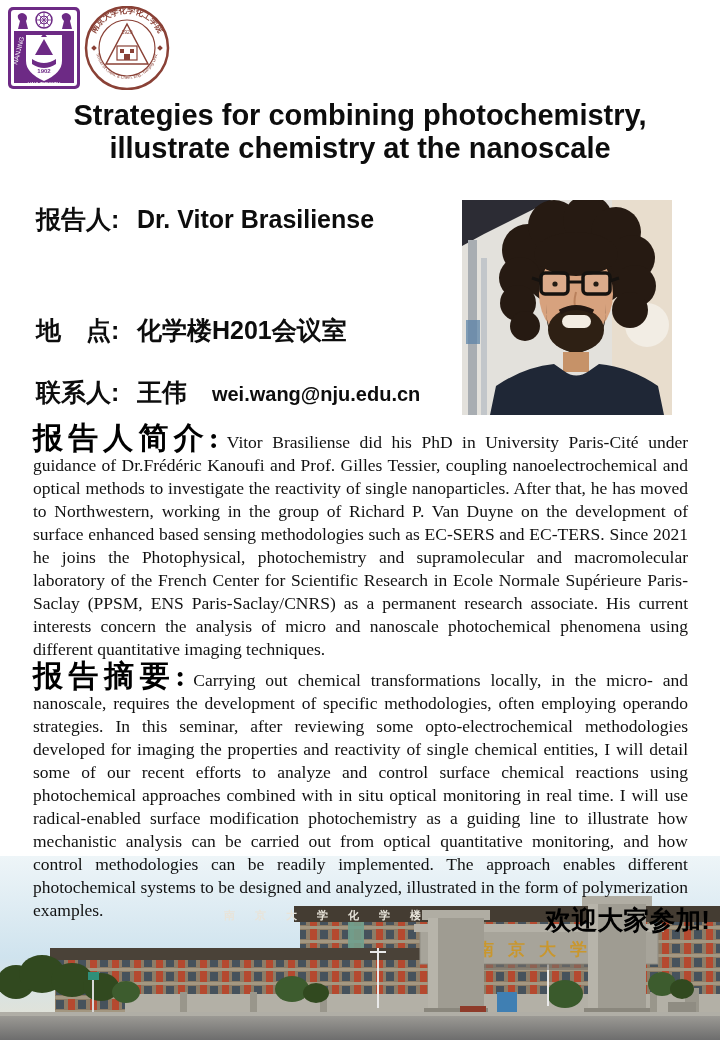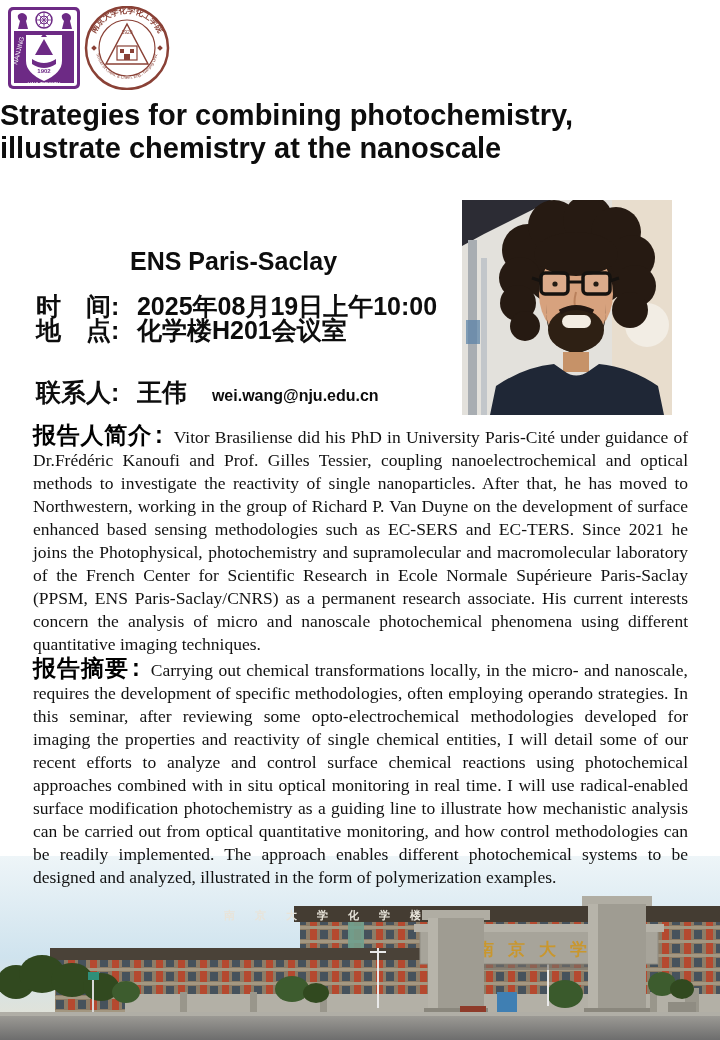--- a/index.html
+++ b/index.html
@@ -11,44 +11,44 @@
   .header{position:absolute;top:0;left:0;width:720px;height:96px;}
   .logo-nju{position:absolute;left:8px;top:7px;width:72px;height:82px;}
   .logo-school{position:absolute;left:84px;top:6px;width:86px;height:84px;}
   .header-title{
     position:absolute;left:183px;top:24px;width:530px;
     font-size:37px;font-weight:bold;color:#7a1f82;letter-spacing:0px;
     white-space:nowrap;text-shadow:0 0 1px #c77cc4;
   }
   
   .talk-title{
-    position:absolute;top:99px;left:0;width:720px;
+    position:absolute;top:99px;left:0;width:720px;text-align:center;
     font-size:29px;line-height:33px;font-weight:bold;color:#0d0d0d;
   }
   
   .info-row{position:absolute;left:36px;font-size:25px;font-weight:bold;color:#0d0d0d;white-space:nowrap;}
   .info-label{display:inline-block;width:94px;}
   .row-speaker{top:203px;}
   .row-affil{top:247px;left:130px;}
   .row-time{top:290px;}
   .row-venue{top:314px;}
   .row-contact{top:376px;}
-  .contact-email{font-size:16px;margin-left:18px;}
+  .contact-email{font-size:20px;margin-left:18px;}
   
   .photo{position:absolute;left:462px;top:200px;width:210px;height:215px;overflow:hidden;}
   
   .paragraphs{
     position:absolute;top:426px;left:33px;width:655px;z-index:2;
     font-family:"Liberation Serif",serif;font-size:17.5px;line-height:23px;
     text-align:justify;color:#111;
   }
   .para{margin:0 0 3px 0;}
   .para-label{
-    font-family:Liberation Mono, monospace;font-weight:bold;
-    font-size:23px;color:#000;margin-right:8px;
+    font-family:Liberation Serif, serif;font-weight:bold;
+    font-size:30px;color:#000;margin-right:8px;
   }
   
   .welcome{
     position:absolute;top:903px;right:10px;z-index:3;
     font-size:26px;font-weight:bold;color:#000;white-space:nowrap;
   }
   .campus{position:absolute;left:0;top:856px;width:720px;height:184px;z-index:1;}
 </style>
 </head>
 <body>
@@ -102,24 +102,23 @@
       </g>
     </svg>
 
   </div>
 
   <div class="talk-title">
     <div>Strategies for combining photochemistry,</div>
     <div>illustrate chemistry at the nanoscale</div>
   </div>
 
-  <div class="info-row row-affil">ENS Paris-Saclay</div>
-  <div class="info-row row-time">
-    <span class="info-label">时　间:</span>
-    <span>2025年08月19日上午10:00</span>
+  <div class="info-row row-speaker">
+    <span class="info-label">报告人:</span>
+    <span>Dr. Vitor Brasiliense</span>
   </div>
   <div class="info-row row-venue">
     <span class="info-label">地　点:</span>
     <span>化学楼H201会议室</span>
   </div>
   <div class="info-row row-contact">
     <span class="info-label">联系人:</span>
     <span>王伟</span>
     <span class="contact-email">wei.wang@nju.edu.cn</span>
   </div>
@@ -168,20 +167,21 @@
       <rect x="101" y="152" width="26" height="20" fill="#c69268"></rect>
       <path d="M28,215 L34,186 Q62,167 92,164 L102,171 Q114,180 127,171 L137,164 Q168,167 196,186 L202,215 Z" fill="#1f2736"></path>
     </svg>
   </div>
 
   <div class="paragraphs">
     <p class="para"><span class="para-label">报告人简介:</span><span>Vitor Brasiliense did his PhD in University Paris-Cité under guidance of Dr.Frédéric Kanoufi and Prof. Gilles Tessier, coupling nanoelectrochemical and optical methods to investigate the reactivity of single nanoparticles. After that, he has moved to Northwestern, working in the group of Richard P. Van Duyne on the development of surface enhanced based sensing methodologies such as EC-SERS and EC-TERS. Since 2021 he joins the Photophysical, photochemistry and supramolecular and macromolecular laboratory of the French Center for Scientific Research in Ecole Normale Supérieure Paris-Saclay (PPSM, ENS Paris-Saclay/CNRS) as a permanent research associate. His current interests concern the analysis of micro and nanoscale photochemical phenomena using different quantitative imaging techniques.</span></p>
     <p class="para"><span class="para-label">报告摘要:</span><span>Carrying out chemical transformations locally, in the micro- and nanoscale, requires the development of specific methodologies, often employing operando strategies. In this seminar, after reviewing some opto-electrochemical methodologies developed for imaging the properties and reactivity of single chemical entities, I will detail some of our recent efforts to analyze and control surface chemical reactions using photochemical approaches combined with in situ optical monitoring in real time. I will use radical-enabled surface modification photochemistry as a guiding line to illustrate how mechanistic analysis can be carried out from optical quantitative monitoring, and how control methodologies can be readily implemented. The approach enables different photochemical systems to be designed and analyzed, illustrated in the form of polymerization examples.</span></p>
   </div>
 
+  <div class="welcome">欢迎大家参加!</div>
 
   <svg class="campus" viewBox="0 0 720 184">
     <defs>
       <linearGradient id="skyGrad" x1="0" y1="0" x2="0" y2="1">
         <stop offset="0" stop-color="#eef5f8"></stop>
         <stop offset="0.55" stop-color="#cfe3ee"></stop>
         <stop offset="1" stop-color="#e8e2d0"></stop>
       </linearGradient>
       <linearGradient id="roadGrad" x1="0" y1="0" x2="0" y2="1">
         <stop offset="0" stop-color="#a3a19b"></stop>

